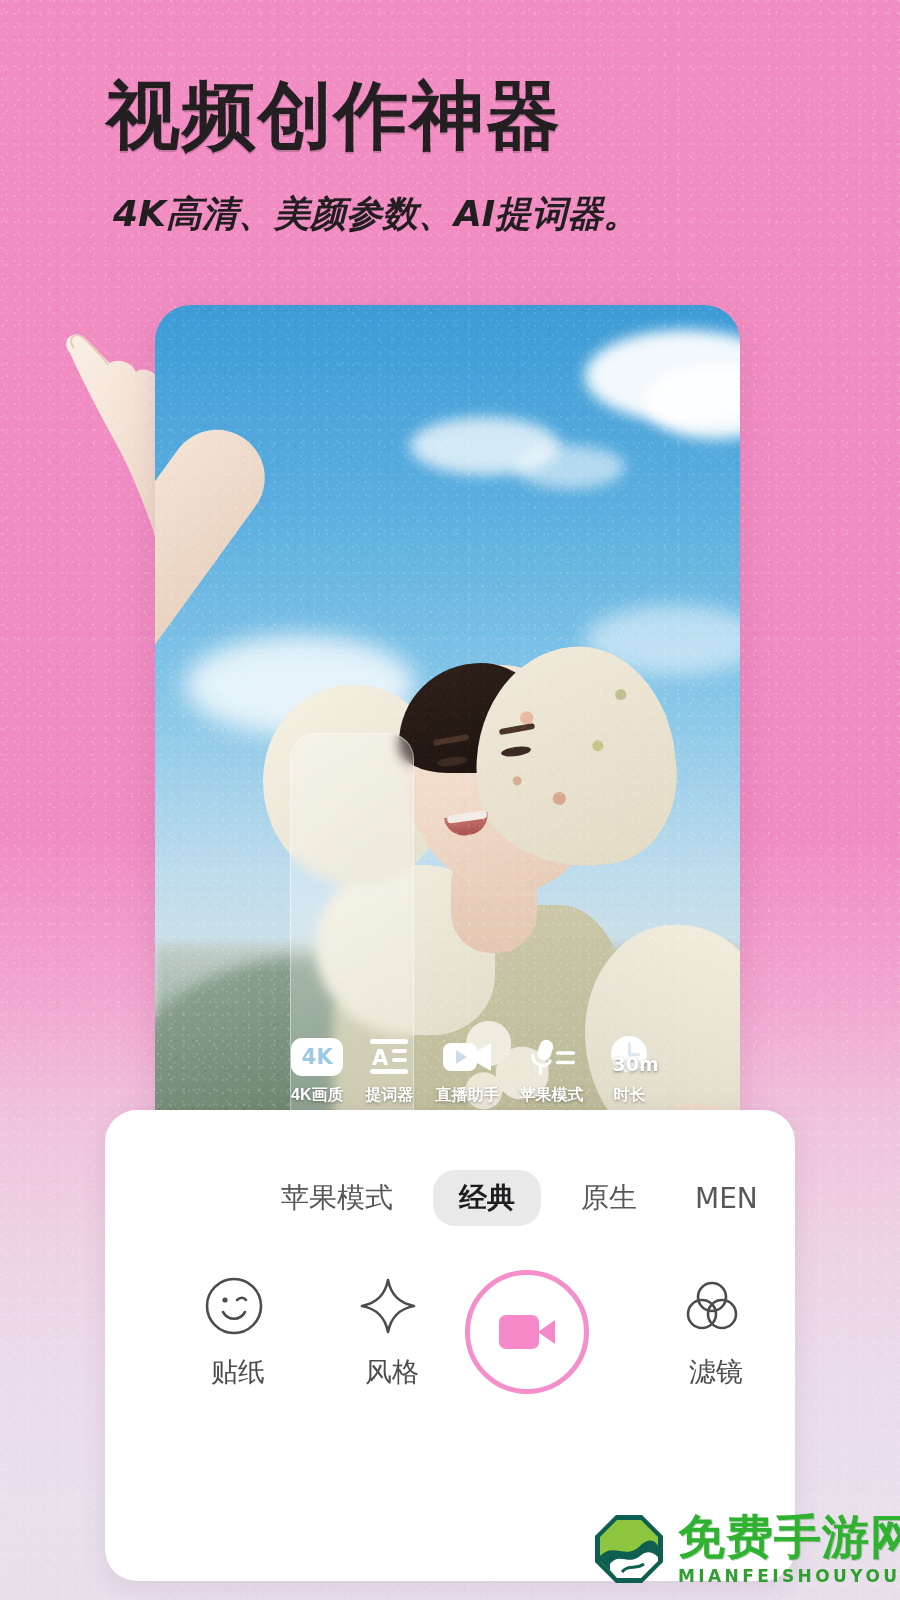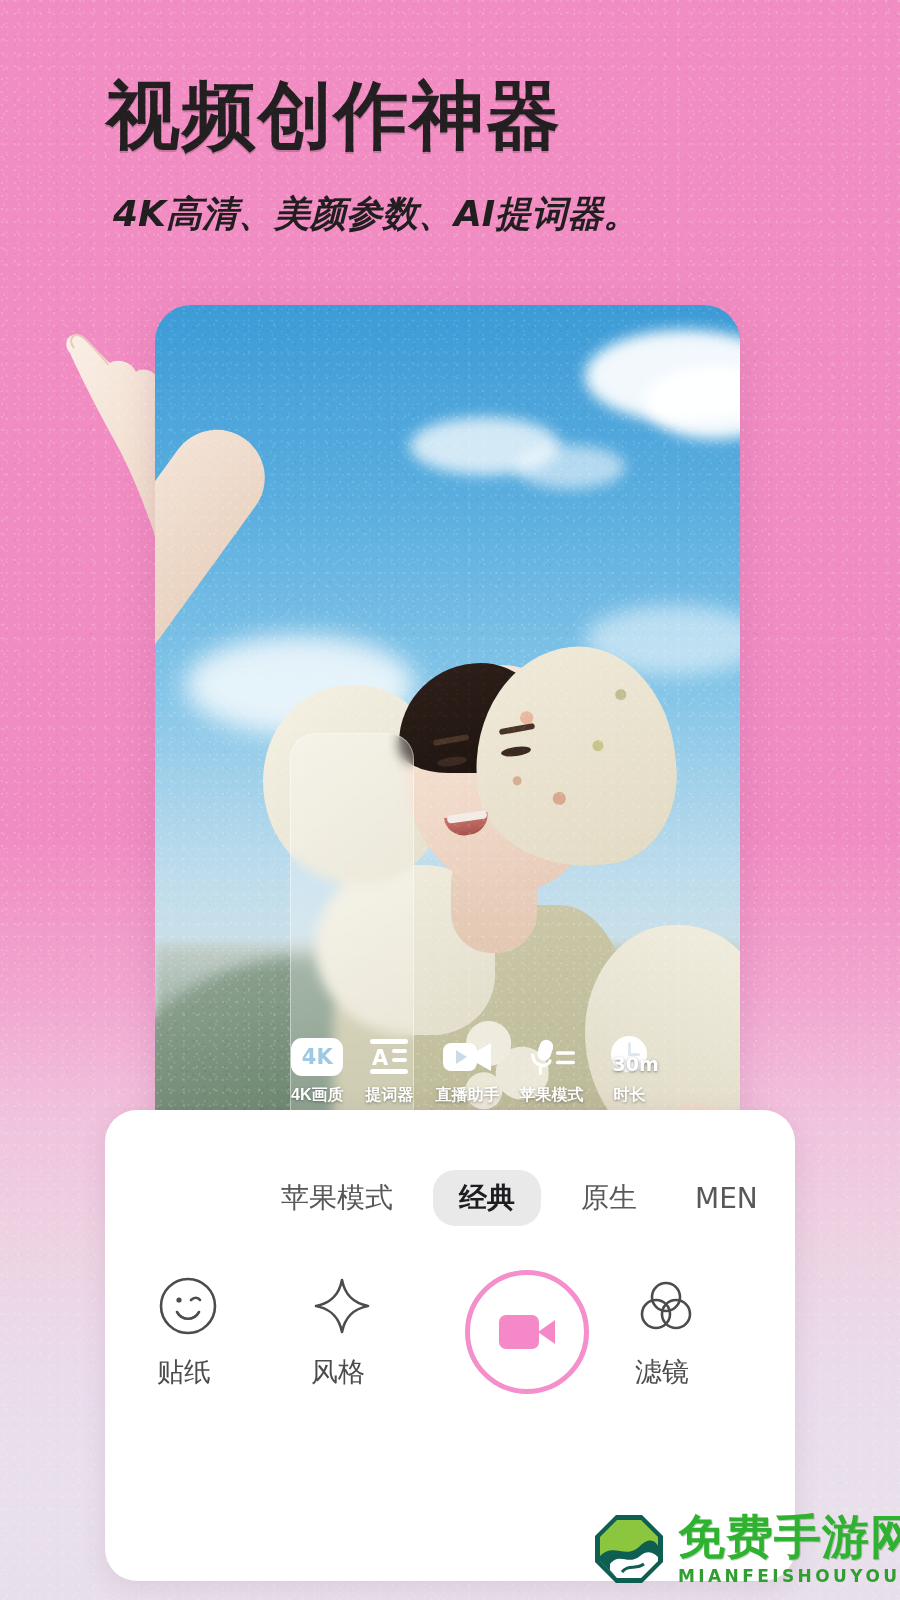--- a/index.html
+++ b/index.html
@@ -241,21 +241,21 @@
     font-size:28px; color:#58585A; white-space:nowrap;
     padding:9px 18px; border-radius:22px; margin-right:22px;
     font-family:"DejaVu Sans","Liberation Sans",sans-serif;
   }
   .tab.sel { background:#E9E9EA; color:#1E1E20; font-weight:bold; padding:9px 26px; }
   #toolrow {
     position:absolute; left:0; top:160px; width:100%;
     display:flex; align-items:center; justify-content:space-between;
     padding:0 52px;
   }
-  .tool { width:108px; display:flex; flex-direction:column; align-items:flex-start; gap:16px; }
+  .tool { width:108px; display:flex; flex-direction:column; align-items:flex-end; gap:16px; }
   .tool .tl { font-size:27px; color:#4C4C4E; font-family:"DejaVu Sans","Liberation Sans",sans-serif; }
   .tool .ticon { height:64px; display:flex; align-items:center; justify-content:center; }
   #record {
     width:124px; height:124px; border-radius:50%;
     border:5px solid #F48FCB; display:flex; align-items:center; justify-content:center;
     background:#FFFFFF; flex:0 0 auto;
   }
   #record .cam { position:relative; width:56px; height:34px; }
   #record .cam .body { position:absolute; left:0; top:0; width:40px; height:34px; background:#F589C7; border-radius:7px; }
   #record .cam .lens {

